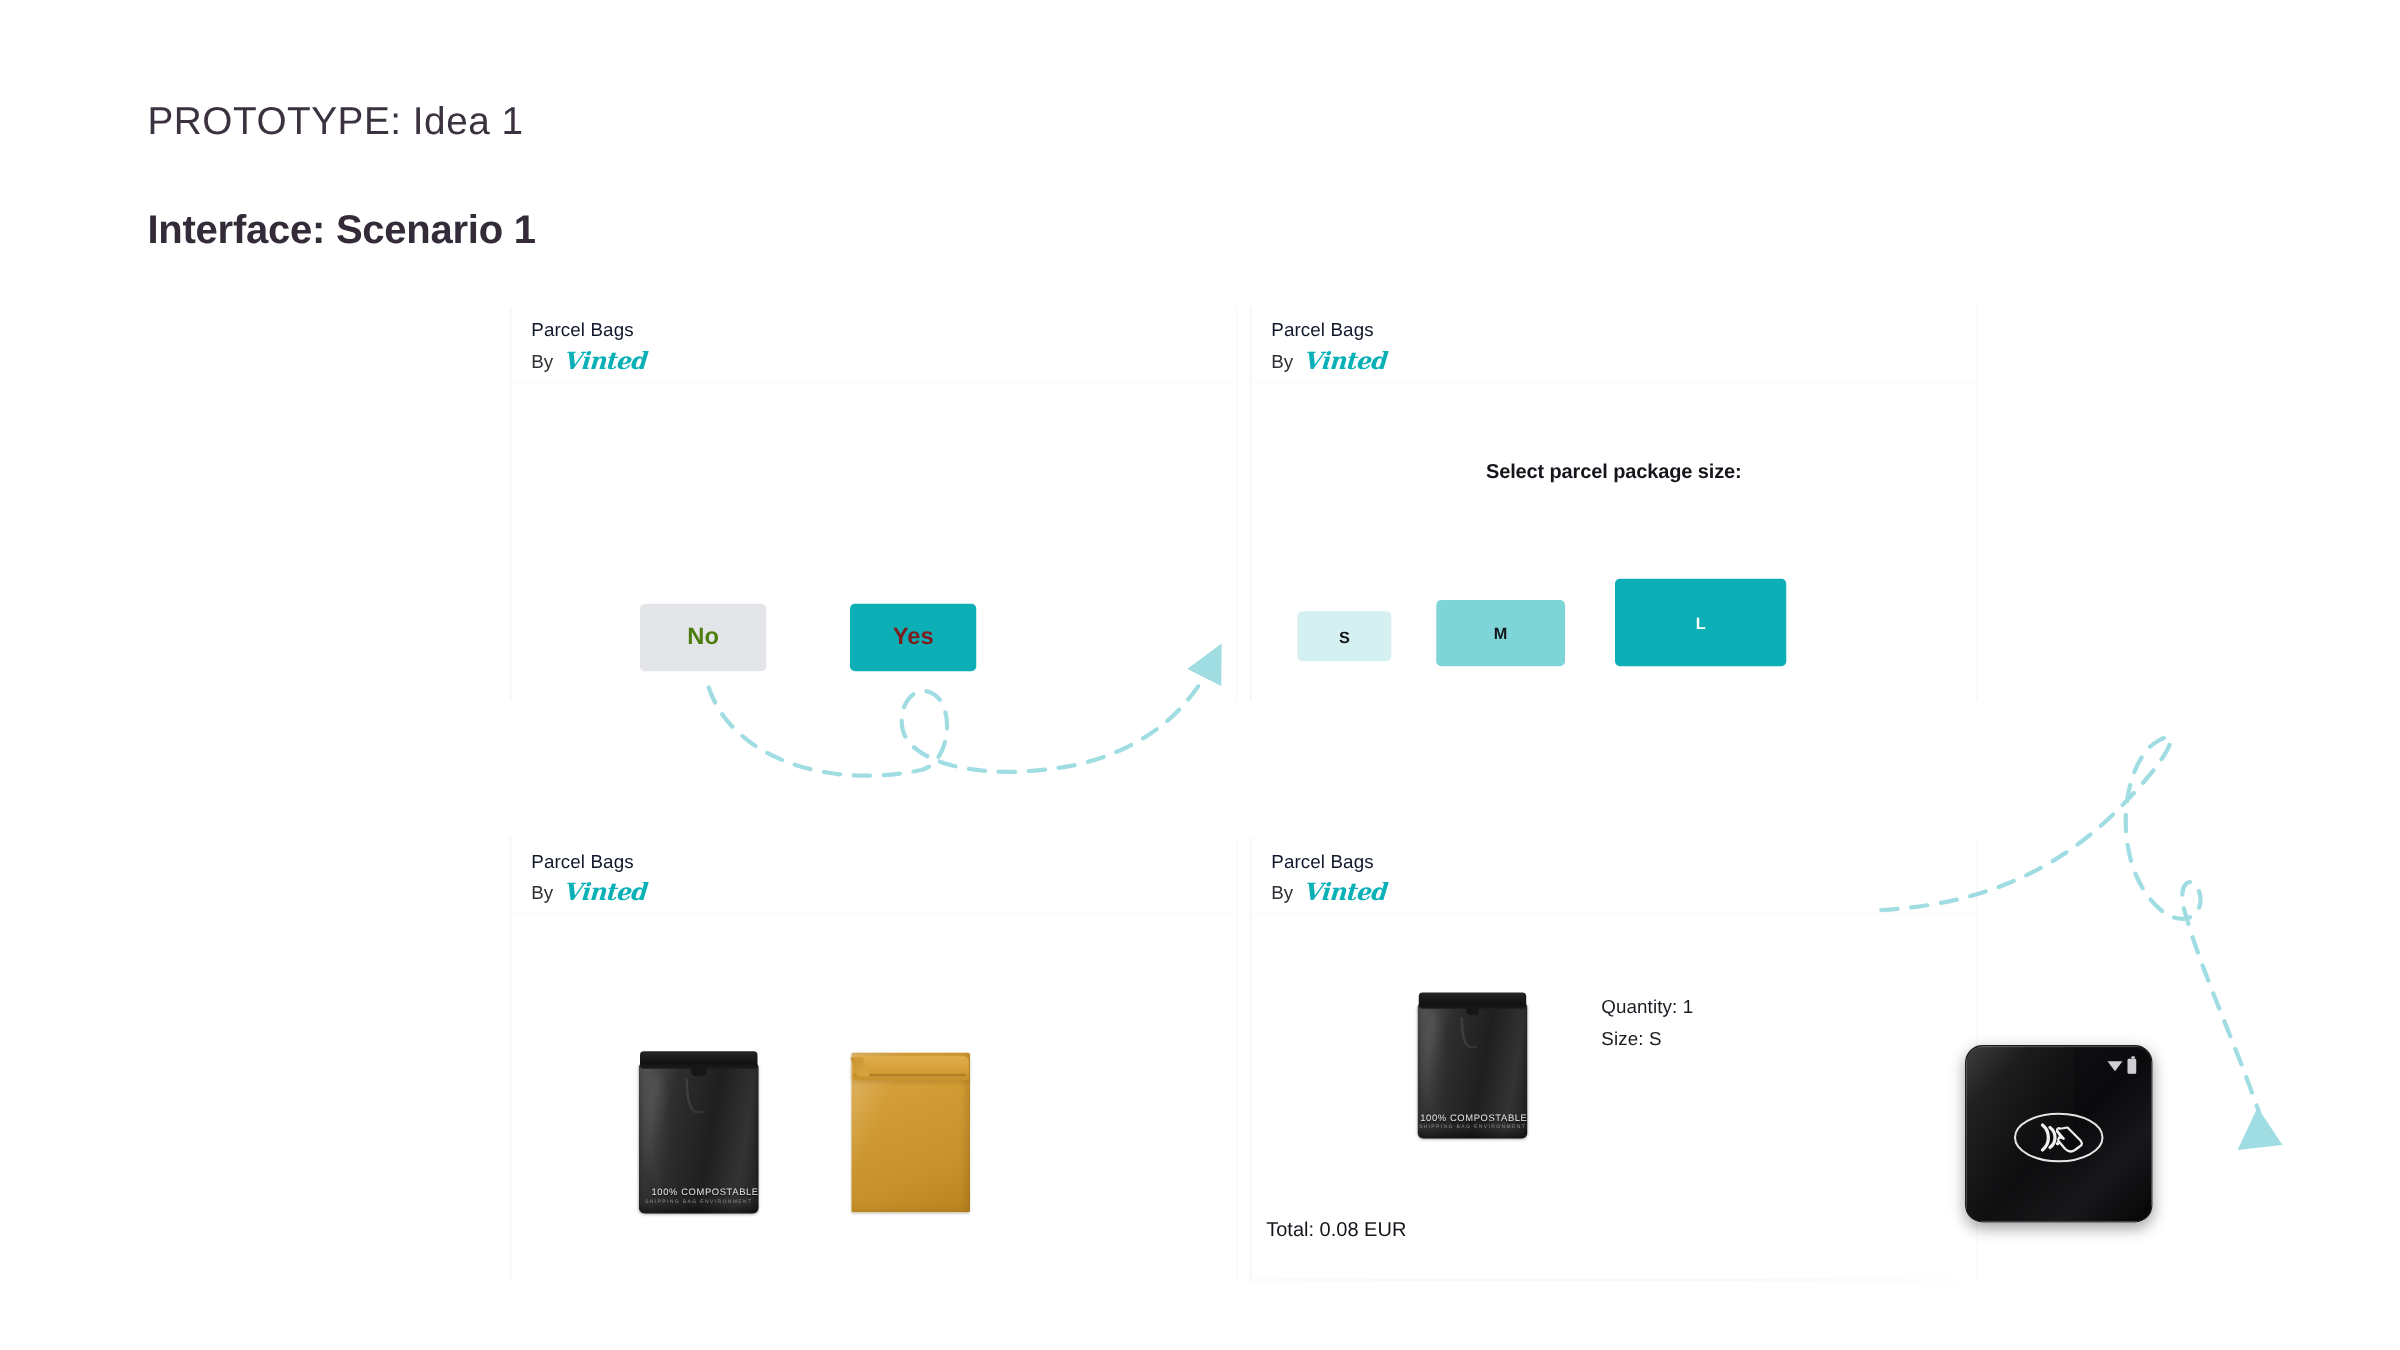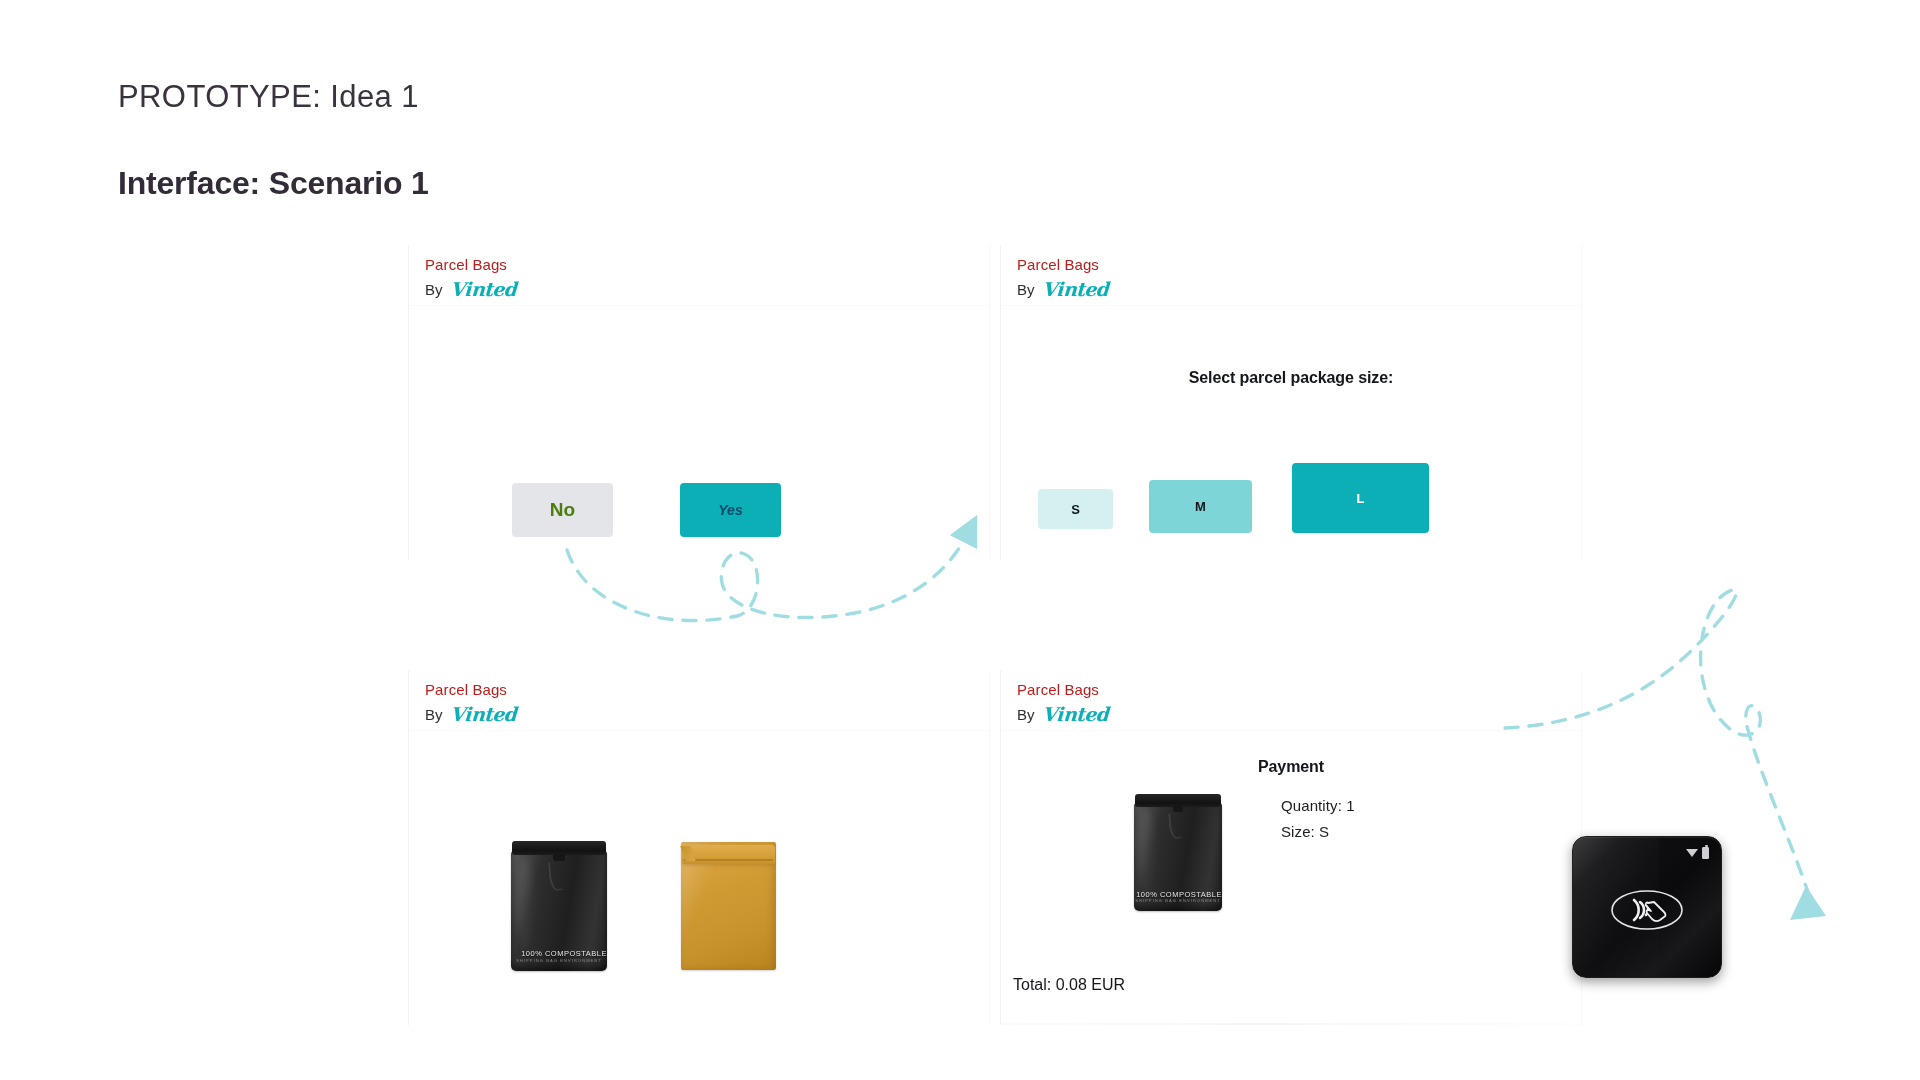--- a/index.html
+++ b/index.html
@@ -25,21 +25,21 @@
 
   
   .panel {
     position: absolute;
     background: #ffffff;
     border-left: 1px solid #f2f2f4;
     border-right: 1px solid #f7f7f8;
   }
   .panel-head { position: absolute; left: 16px; top: 10px; }
   .panel-brand-line1 {
-    font-size: 15px; color: #b91c1c; letter-spacing: .1px; line-height: 20px;
+    font-size: 15px; color: #0f172a; letter-spacing: .1px; line-height: 20px;
   }
   .panel-brand-line2 { display: flex; align-items: center; gap: 9px; margin-top: 3px; }
   .brand-by { font-size: 15px; color: #2f2f35; }
   .brand-vinted {
     font-size: 19px; color: #09b1b7; font-weight: bold; font-style: italic;
     font-family: "DejaVu Serif", serif; letter-spacing: -.6px;
     transform: skewX(-6deg); display:inline-block;
   }
   .panel-sep {
     position: absolute; left: 0; right: 0; top: 60px; height: 1px;
@@ -55,21 +55,21 @@
     font-size: 16px; font-weight: bold; color: #14161c; letter-spacing: -.1px;
   }
 
   
   .btn {
     position: absolute; border-radius: 4px;
     display: flex; align-items: center; justify-content: center;
     font-weight: bold; cursor: pointer; user-select: none;
   }
   .btn-no { background: #e3e5e8; color: #4d7c0f; font-size: 19px; text-align: right; }
-  .btn-yes { background: #0bafb5; color: #0c4a6e; font-size: 14px; font-style: italic; }
+  .btn-yes { background: #0bafb5; color: #7f1d1d; font-size: 19px; }
 
   
   .size-s { background: #d4f0f1; color: #13151b; font-size: 13px; }
   .size-m { background: #7ed5d8; color: #13151b; font-size: 13px; }
   .size-l { background: #0bafb5; color: #ffffff; font-size: 13px; }
 
   
   .pkg { position: absolute; cursor: pointer; }
 
   .mailer { position: relative; width: 100%; height: 100%; }
@@ -257,21 +257,20 @@
   <div class="panel" style="left:1000px; top:670px; width:582px; height:355px;">
     <div class="panel-head">
       <div class="panel-brand-line1">Parcel Bags</div>
       <div class="panel-brand-line2">
         <span class="brand-by">By</span>
         <span class="brand-vinted">Vinted</span>
       </div>
     </div>
     <div class="panel-sep"></div>
 
-    <div class="panel-q" style="top:88px;">Payment</div>
 
     <div class="pkg" style="left:133px; top:124px; width:88px; height:117px;">
       <div class="mailer">
         <div class="mailer-body"></div>
         <div class="mailer-flap"></div>
         <div class="mailer-tab"></div>
         <div class="mailer-crease"></div>
         <div class="mailer-sheen"></div>
         <div class="mailer-label">100% COMPOSTABLE</div>
         <div class="mailer-sublabel">SHIPPING BAG ENVIRONMENT</div>

